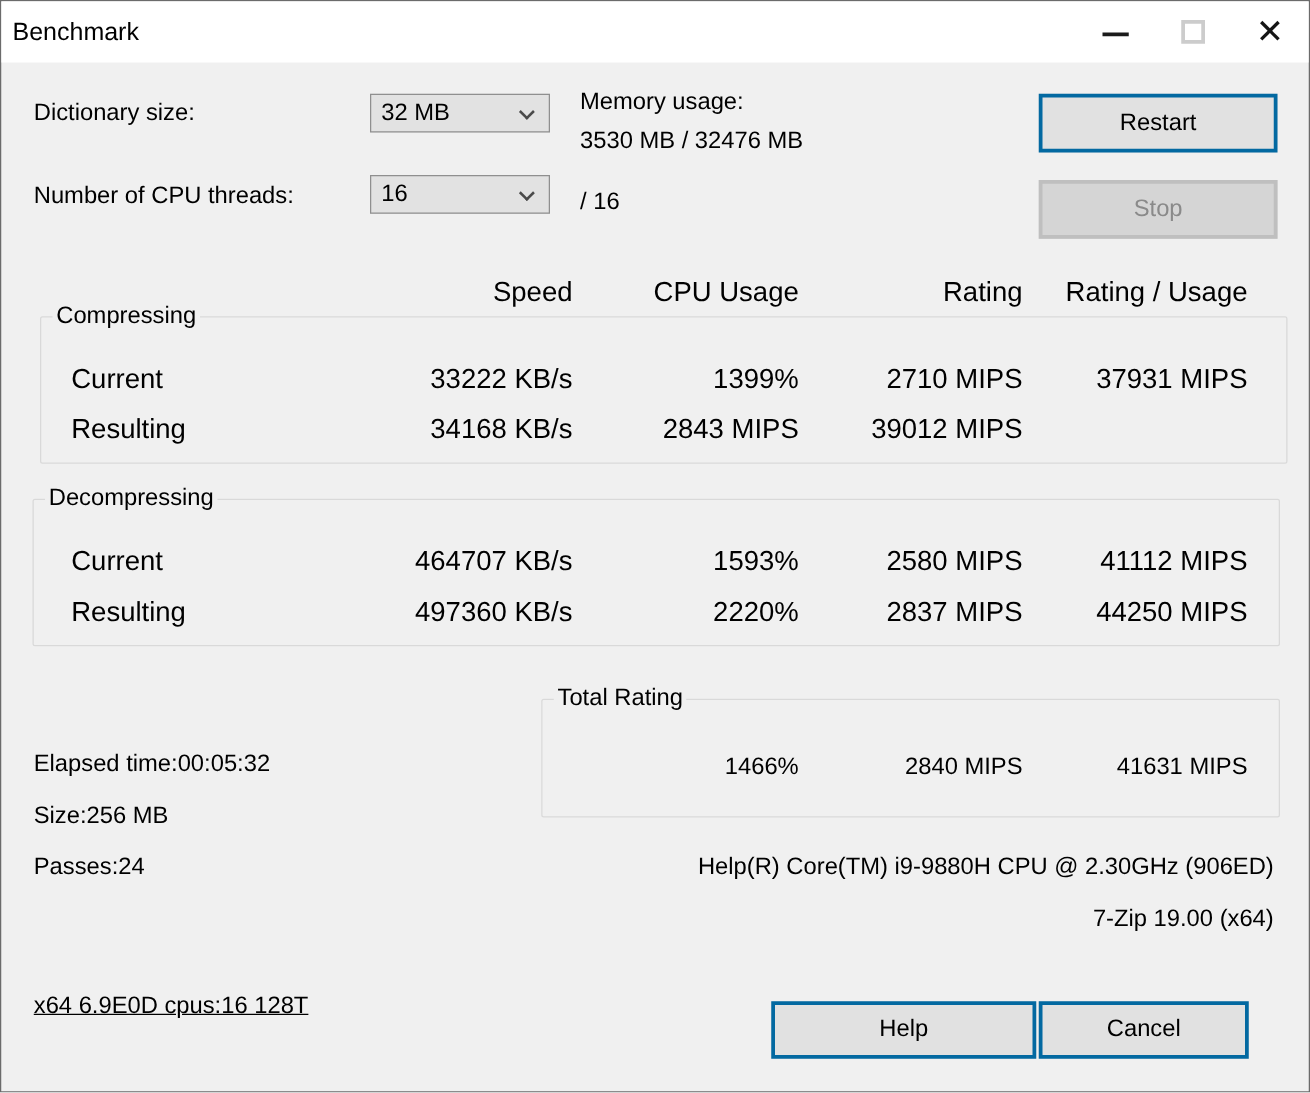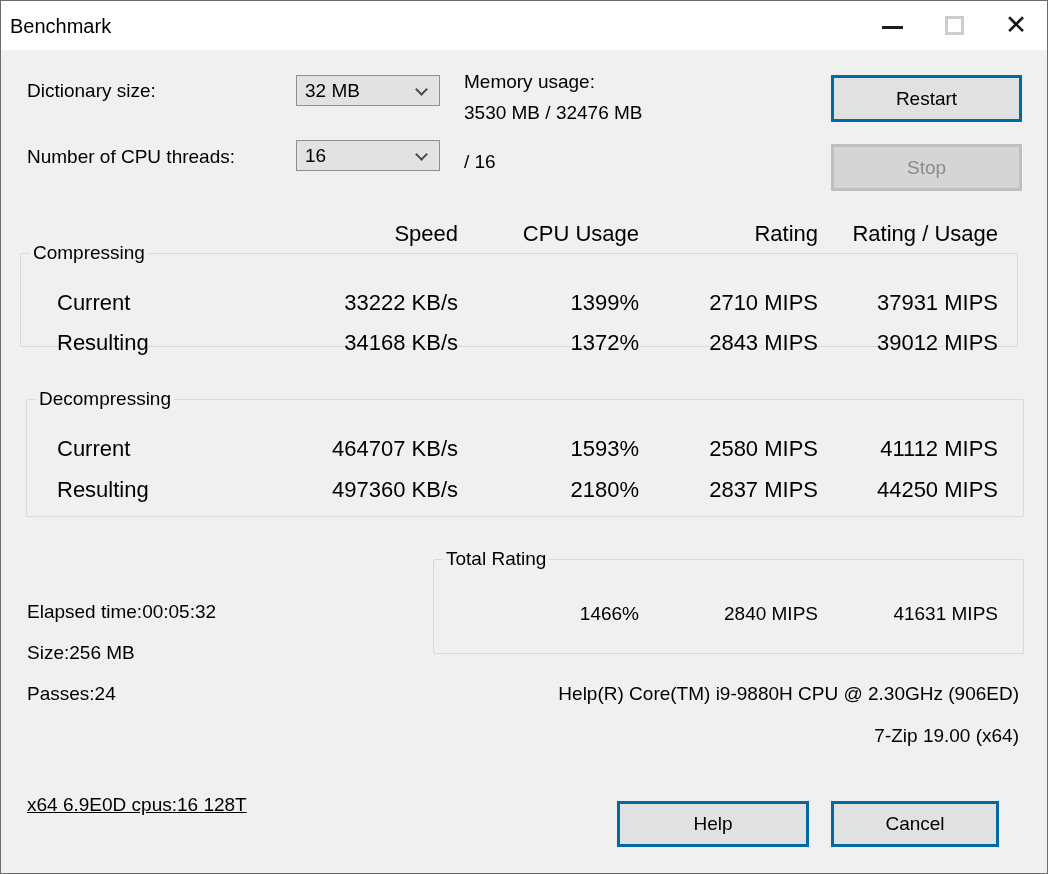--- a/index.html
+++ b/index.html
@@ -200,55 +200,54 @@
 
   <div class="res-grid" style="top:220px;">
     <div class="cell first"></div>
     <div class="cell">Speed</div>
     <div class="cell">CPU Usage</div>
     <div class="cell">Rating</div>
     <div class="cell">Rating / Usage</div>
     <div class="cell"></div>
   </div>
 
-  <div class="groupbox" style="left:19px;top:252px;width:998px;height:94px;">
+  <div class="groupbox" style="left:31px;top:252px;width:998px;height:118px;">
     <div class="gb-title">Compressing</div>
   </div>
   <div class="res-grid" style="top:289px;">
     <div class="cell first">Current</div>
     <div class="cell">33222 KB/s</div>
     <div class="cell">1399%</div>
     <div class="cell">2710 MIPS</div>
     <div class="cell">37931 MIPS</div>
     <div class="cell"></div>
   </div>
   <div class="res-grid" style="top:329px;">
     <div class="cell first">Resulting</div>
     <div class="cell">34168 KB/s</div>
-    <div class="cell">1372%</div>
     <div class="cell">2843 MIPS</div>
     <div class="cell">39012 MIPS</div>
     <div class="cell"></div>
   </div>
 
   <div class="groupbox" style="left:25px;top:398px;width:998px;height:118px;">
     <div class="gb-title">Decompressing</div>
   </div>
   <div class="res-grid" style="top:435px;">
     <div class="cell first">Current</div>
     <div class="cell">464707 KB/s</div>
     <div class="cell">1593%</div>
     <div class="cell">2580 MIPS</div>
     <div class="cell">41112 MIPS</div>
     <div class="cell"></div>
   </div>
   <div class="res-grid" style="top:476px;">
     <div class="cell first">Resulting</div>
     <div class="cell">497360 KB/s</div>
-    <div class="cell">2180%</div>
+    <div class="cell">2220%</div>
     <div class="cell">2837 MIPS</div>
     <div class="cell">44250 MIPS</div>
     <div class="cell"></div>
   </div>
 
   <div class="stat-row" style="top:560px;">
     <span>Elapsed time:</span>
     <span>00:05:32</span>
   </div>
   <div class="stat-row" style="top:601px;">
@@ -267,16 +266,16 @@
       <div class="cell">2840 MIPS</div>
       <div class="cell">41631 MIPS</div>
       <div class="cell"></div>
     </div>
   </div>
 
   <div class="right-text" style="top:682px;">Help(R) Core(TM) i9-9880H CPU @ 2.30GHz (906ED)</div>
   <div class="right-text" style="top:724px;">7-Zip 19.00 (x64)</div>
   <div class="footer-left" style="top:793px;text-decoration:underline;">x64 6.9E0D cpus:16 128T</div>
 
-  <button class="btn" style="left:616px;top:800px;width:192px;height:46px;">Help</button>
+  <button class="btn" style="left:616px;top:800px;width:212px;height:46px;">Help</button>
   <button class="btn" style="left:830px;top:800px;width:168px;height:46px;">Cancel</button>
 
 </div>
 
 </body></html>

